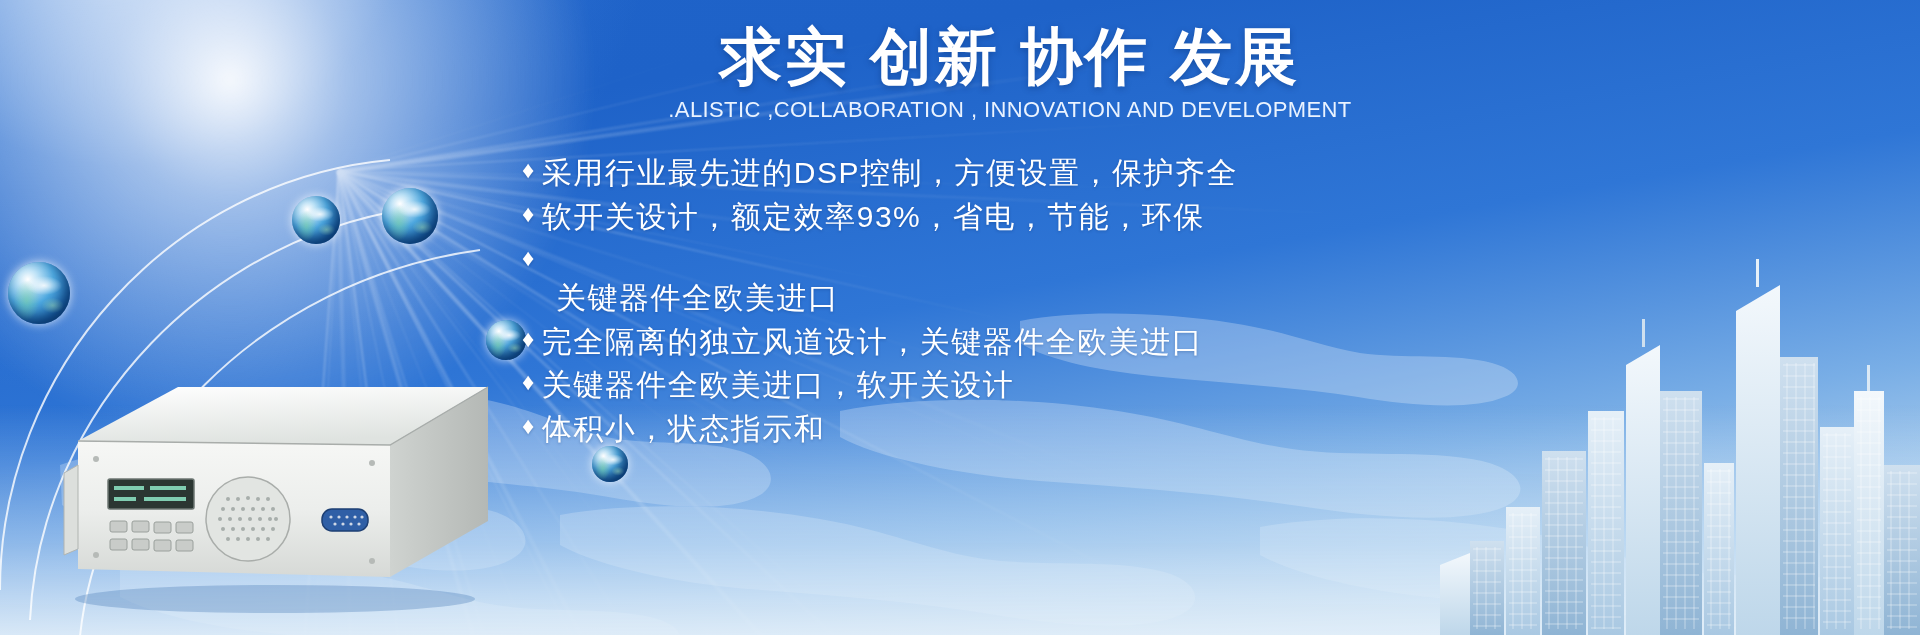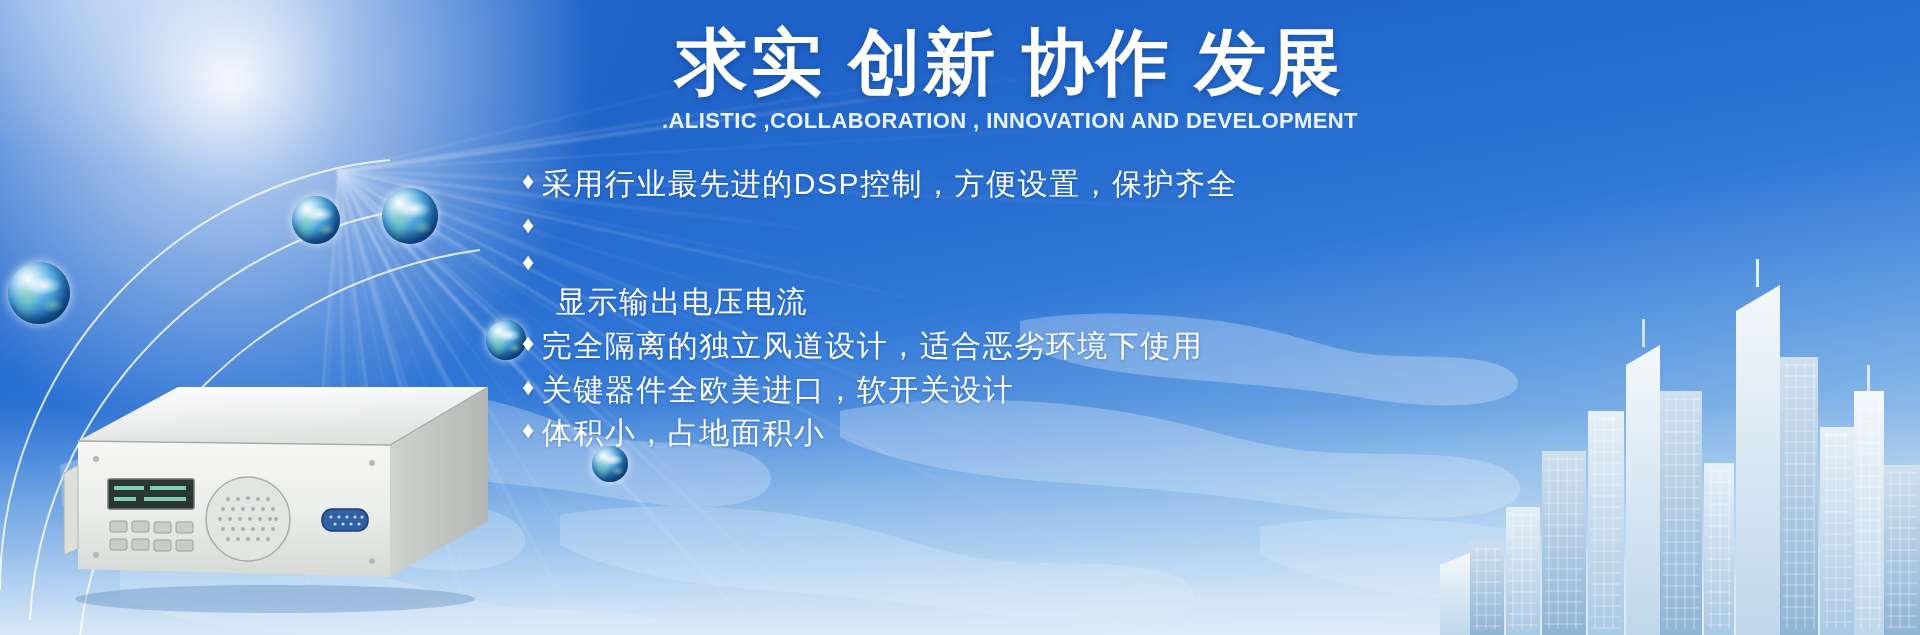--- a/index.html
+++ b/index.html
@@ -29,24 +29,24 @@
       radial-gradient(circle at 32% 28%, #ffffff 0%, #bfe3f7 16%, #4ea8df 42%, #1a63ab 72%, #0d3f77 100%);
     box-shadow:0 0 10px rgba(255,255,255,.75), inset -4px -6px 12px rgba(0,30,70,.55);
     overflow:hidden;}
   .globe::after{content:"";position:absolute;inset:0;border-radius:50%;
     background:
       radial-gradient(ellipse 42% 22% at 58% 38%, rgba(255,255,255,.85) 0%, rgba(255,255,255,0) 70%),
       radial-gradient(ellipse 30% 46% at 30% 62%, rgba(120,210,160,.55) 0%, rgba(120,210,160,0) 70%),
       radial-gradient(ellipse 26% 18% at 72% 70%, rgba(160,220,180,.5) 0%, rgba(160,220,180,0) 70%);}
   
   .content{position:absolute;left:510px;top:14px;width:1000px;}
-  .headline{color:#fff;font-weight:700;font-size:72px;line-height:1.08;letter-spacing:3px;
+  .headline{color:#fff;font-weight:700;font-size:62px;line-height:1.08;letter-spacing:3px;
      text-align:center;margin:10px 0 0 0;text-shadow:0 2px 6px rgba(0,36,94,.35);}
   .subhead{color:#eaf3ff;font-size:22px;letter-spacing:.4px;text-align:center;margin:6px 0 0 0;
-     font-weight:700;white-space:nowrap;}
+     font-weight:400;white-space:nowrap;}
   .bullets{margin:28px 0 0 12px;}
   .bullet{display:flex;align-items:flex-start;color:#ffffff;font-size:30px;line-height:1.46;
      letter-spacing:1.5px;text-shadow:0 1px 3px rgba(0,40,100,.30);white-space:nowrap;}
   .bullet .dia{flex:0 0 auto;margin-right:6px;font-size:24px;line-height:1.55;}
   .bullet.cont{padding-left:34px;}
   
   .city{position:absolute;right:0;bottom:0;width:780px;height:420px;pointer-events:none;}
   
   .device{position:absolute;left:60px;bottom:22px;width:430px;height:260px;}
 </style>
@@ -222,38 +222,39 @@
   <div class="content">
     <div class="headline">求实 创新 协作 发展</div>
     <div class="subhead">.ALISTIC ,COLLABORATION , INNOVATION AND DEVELOPMENT</div>
     <div class="bullets" id="bullets">
         <div class="bullet">
           <span class="dia">♦</span>
           <span>采用行业最先进的DSP控制，方便设置，保护齐全</span>
         </div>
         <div class="bullet">
           <span class="dia">♦</span>
+          <span>软开关设计，额定效率93%，省电，节能，环保</span>
         </div>
         <div class="bullet">
           <span class="dia">♦</span>
         </div>
         <div class="bullet cont">
-          <span>显示输出电压电流</span>
+          <span>关键器件全欧美进口</span>
         </div>
         <div class="bullet">
           <span class="dia">♦</span>
-          <span>完全隔离的独立风道设计，适合恶劣环境下使用</span>
+          <span>完全隔离的独立风道设计，关键器件全欧美进口</span>
         </div>
         <div class="bullet">
           <span class="dia">♦</span>
           <span>关键器件全欧美进口，软开关设计</span>
         </div>
         <div class="bullet">
           <span class="dia">♦</span>
-          <span>体积小，占地面积小</span>
+          <span>体积小，状态指示和</span>
         </div>
       </div>
   </div>
 
   <svg class="city" viewBox="0 0 780 420" preserveAspectRatio="none">
     <defs>
       <linearGradient id="bA" x1="0" y1="0" x2="0" y2="1">
         <stop offset="0" stop-color="#e6f0f8"></stop>
           <stop offset="1" stop-color="#a9c8e2"></stop>
       </linearGradient>

